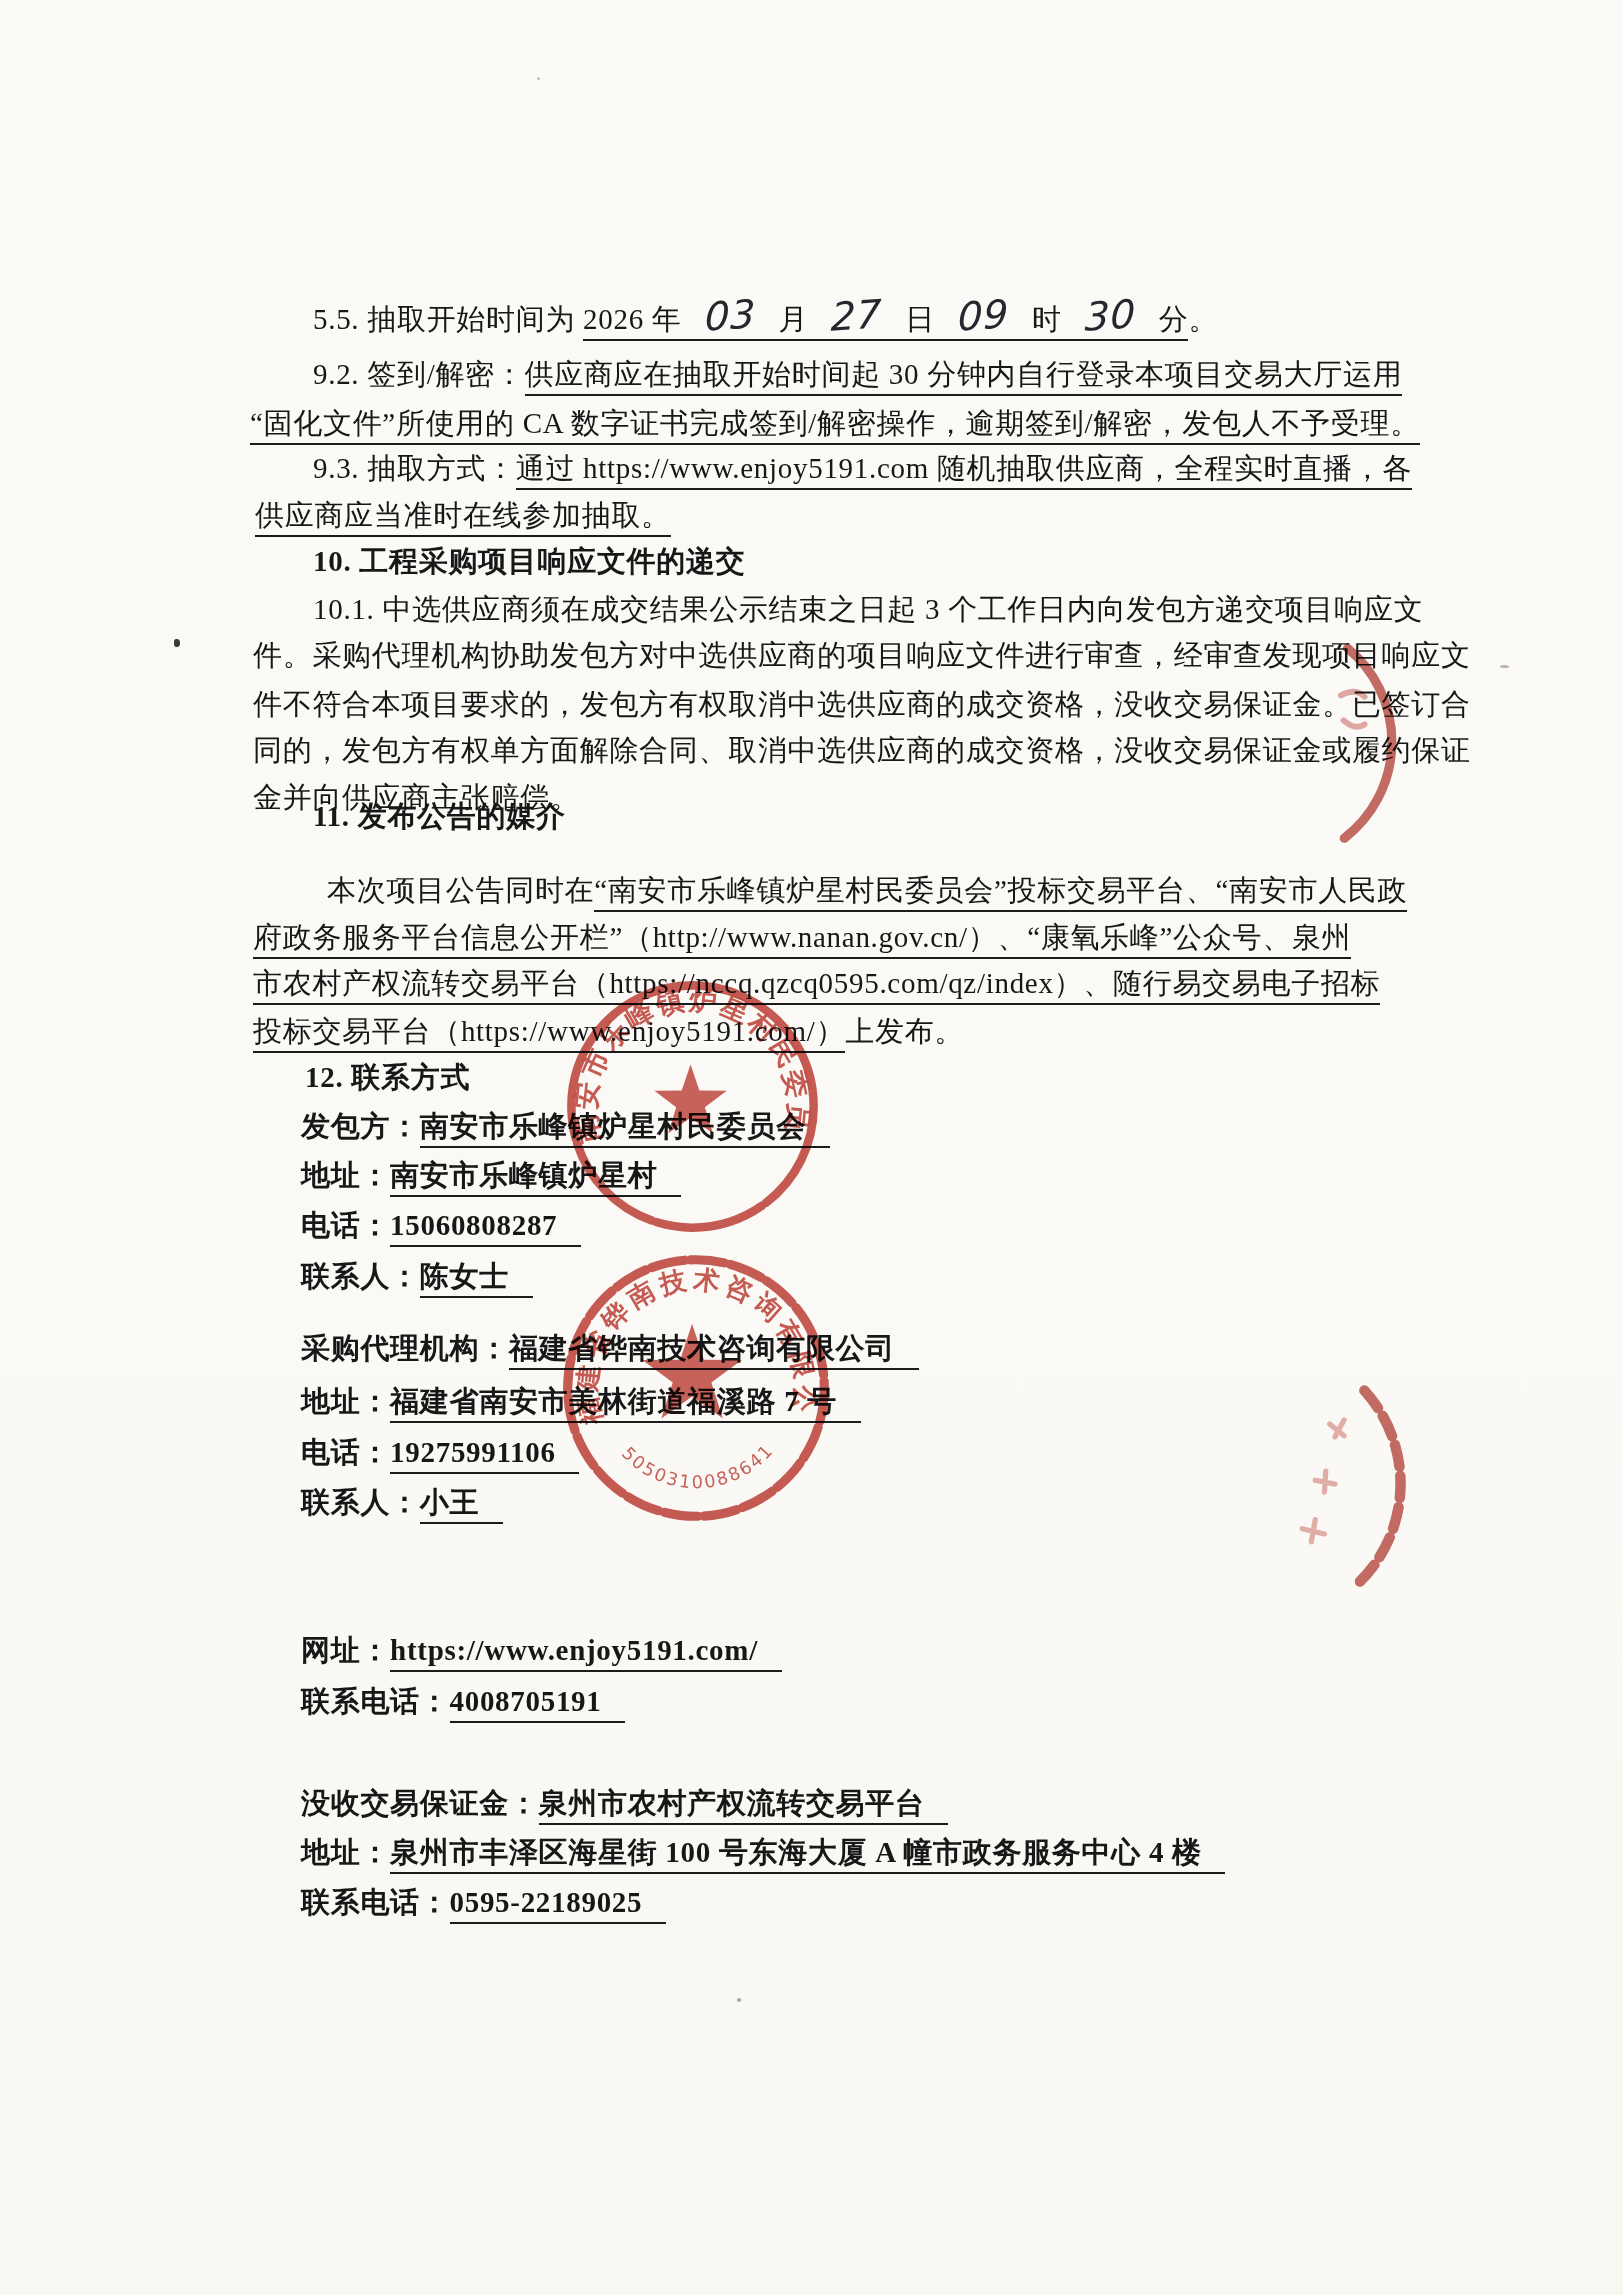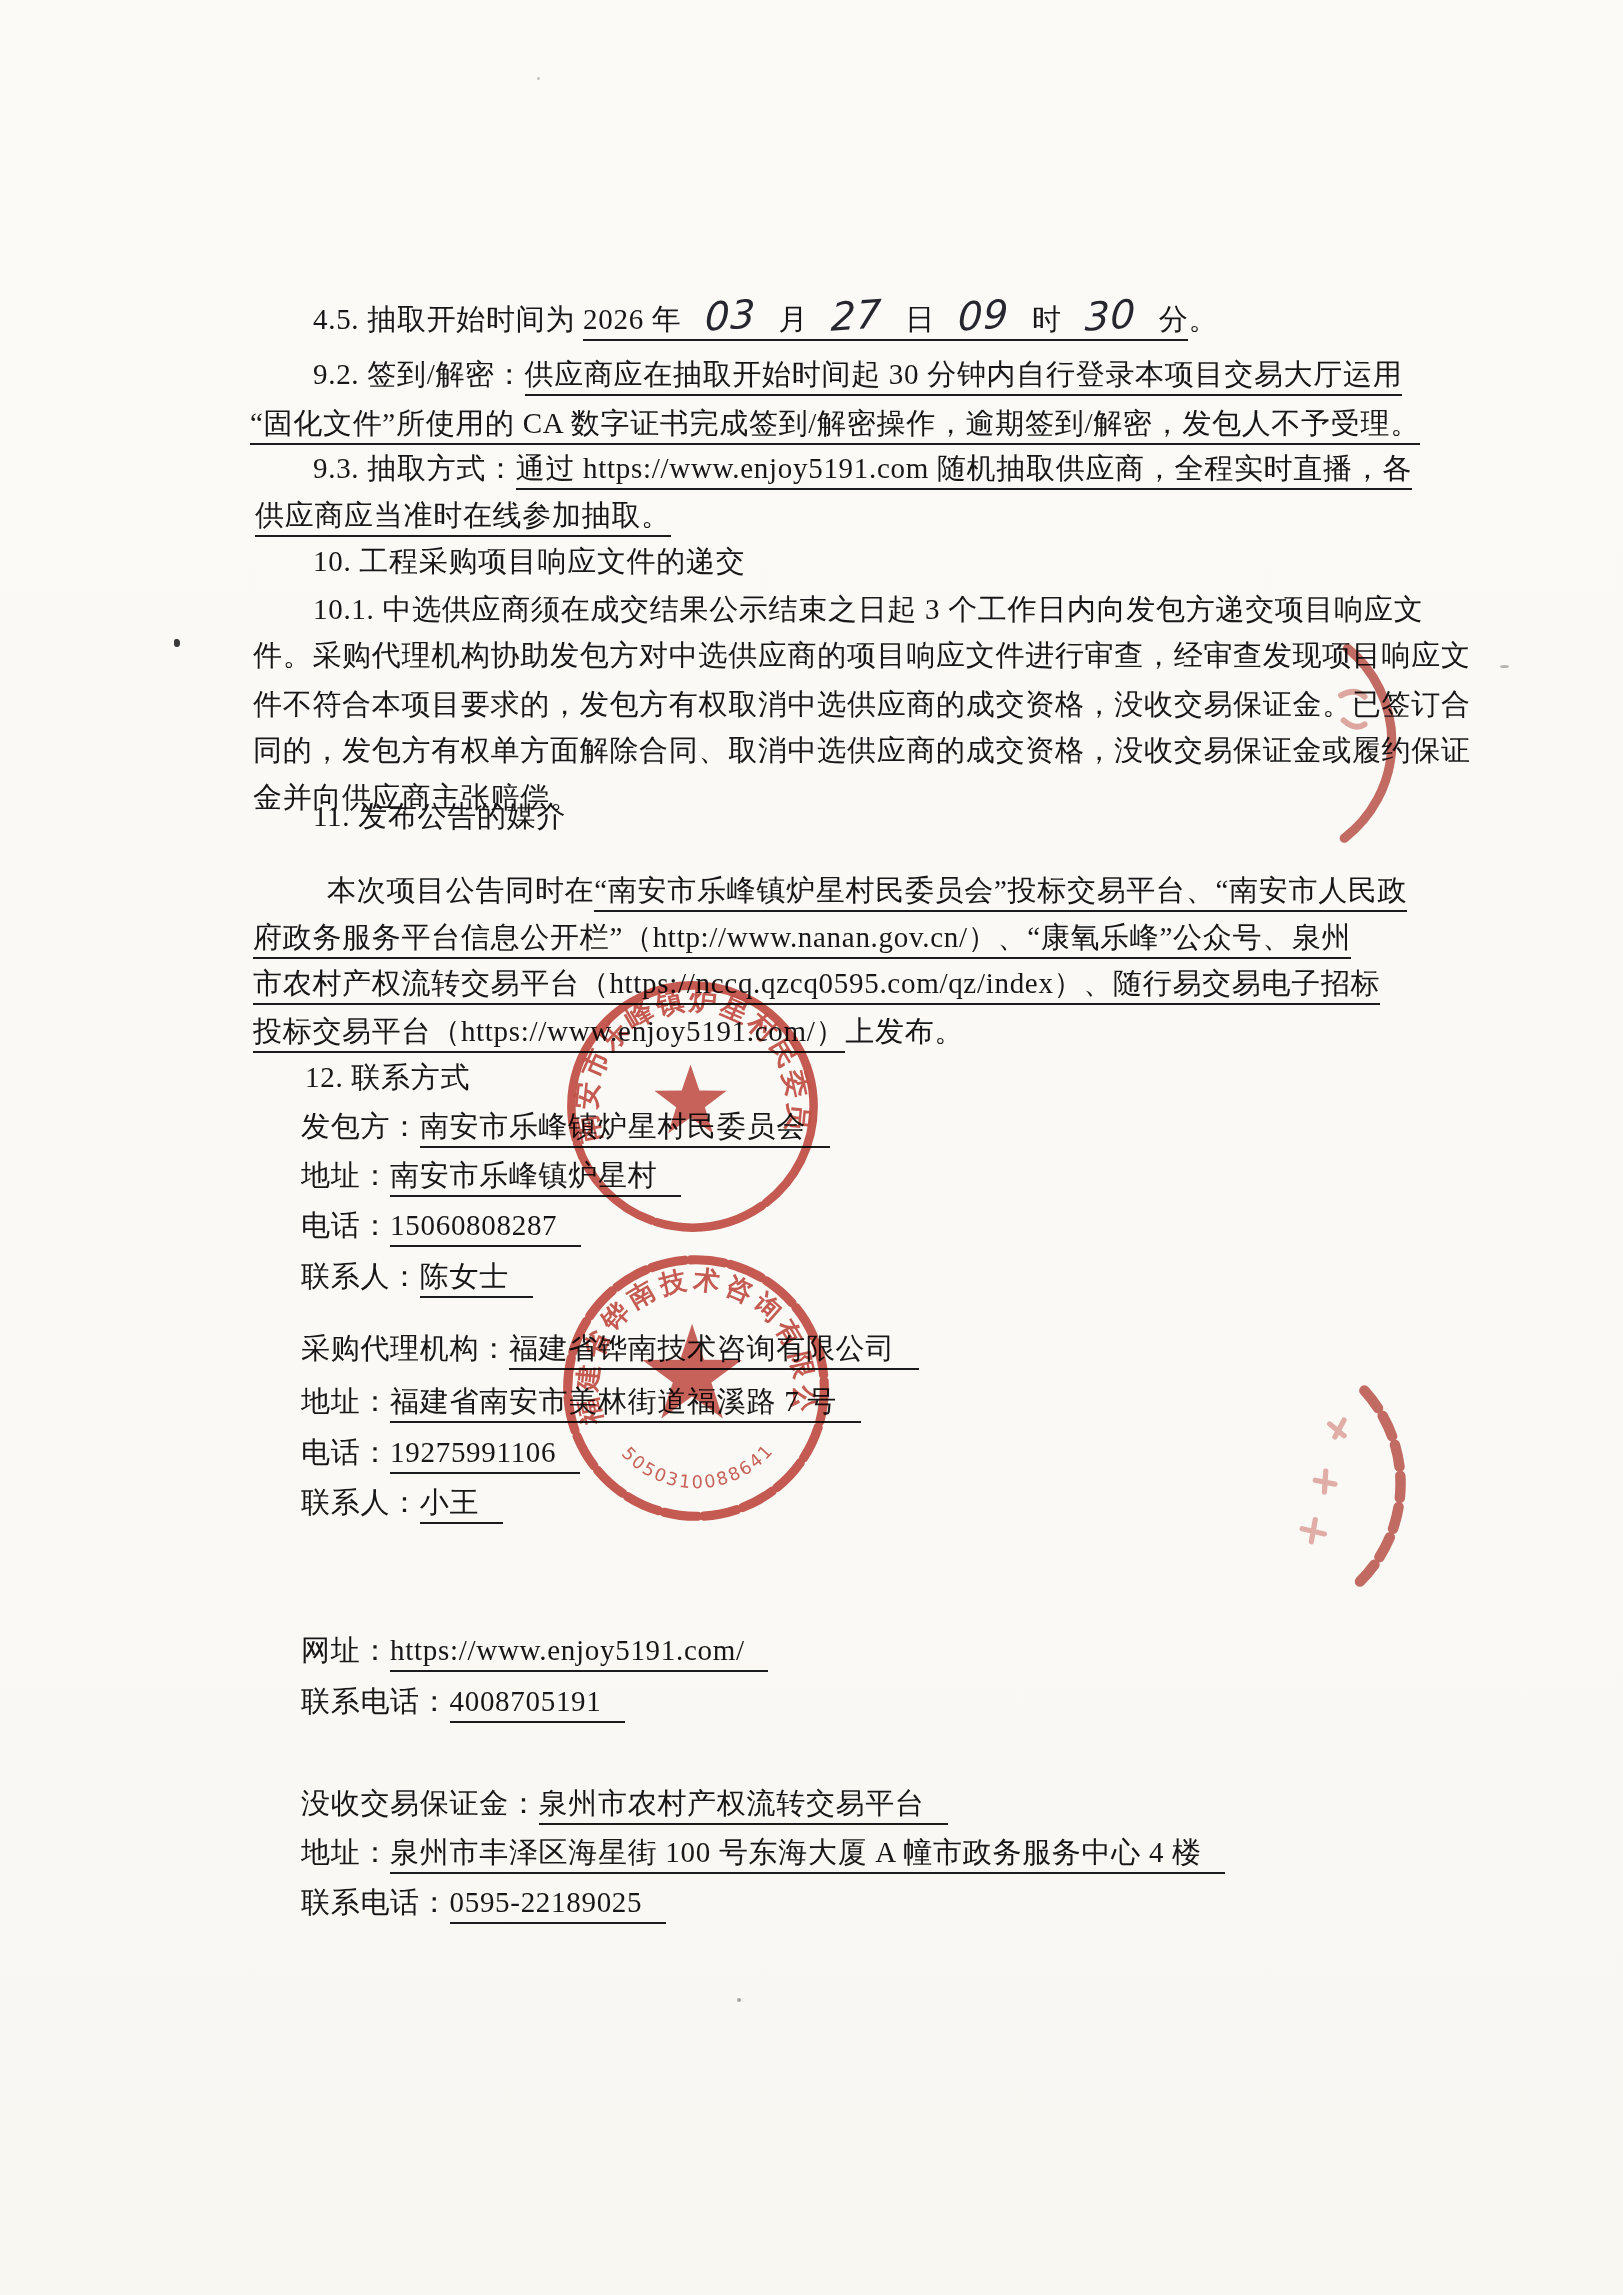--- a/index.html
+++ b/index.html
@@ -11,21 +11,21 @@
     font-family:"Liberation Serif","DejaVu Serif",serif;
     color:#171717;
   }
   .line{
     position:absolute;
     white-space:nowrap;
     font-size:29px;
     line-height:39px;
     letter-spacing:0.7px;
   }
-  .bold{font-weight:400;text-align:right;}
+  .bold{font-weight:700;text-align:right;}
   .u{border-bottom:2.6px solid #1c1c1c;padding-bottom:3.9px;}
   .u-pad{padding-right:23.6px;}
   .hw{
     display:inline-block;
     width:97px;
     text-align:center;
     font-family:"DejaVu Sans",sans-serif;
     font-style:italic;
     font-size:39px;
     transform:rotate(-4deg) skewX(-6deg);
@@ -33,21 +33,21 @@
   }
   .stamp{position:absolute;mix-blend-mode:multiply;opacity:.92;}
   .speck{position:absolute;border-radius:50%;}
 </style>
 </head>
 <body>
 
 <div class="page">
 
   <div class="line" style="left:313px;top:296px">
-    <span>4.5.  抽取开始时间为 </span><span class="u"><span>2026 年</span><span class="hw">03</span><span>月</span><span class="hw">27</span><span>日</span><span class="hw">09</span><span>时</span><span class="hw">30</span><span>分</span></span><span>。</span>
+    <span>5.5.  抽取开始时间为 </span><span class="u"><span>2026 年</span><span class="hw">03</span><span>月</span><span class="hw">27</span><span>日</span><span class="hw">09</span><span>时</span><span class="hw">30</span><span>分</span></span><span>。</span>
   </div>
 
   <div class="line" style="left:313px;top:355px">
     <span>9.2.  签到/解密：</span><span class="u">供应商应在抽取开始时间起 30 分钟内自行登录本项目交易大厅运用</span>
   </div>
   <div class="line" style="left:250px;top:404px">
     <span class="u">“固化文件”所使用的 CA 数字证书完成签到/解密操作，逾期签到/解密，发包人不予受理。</span>
   </div>
 
   <div class="line" style="left:313px;top:449px">

